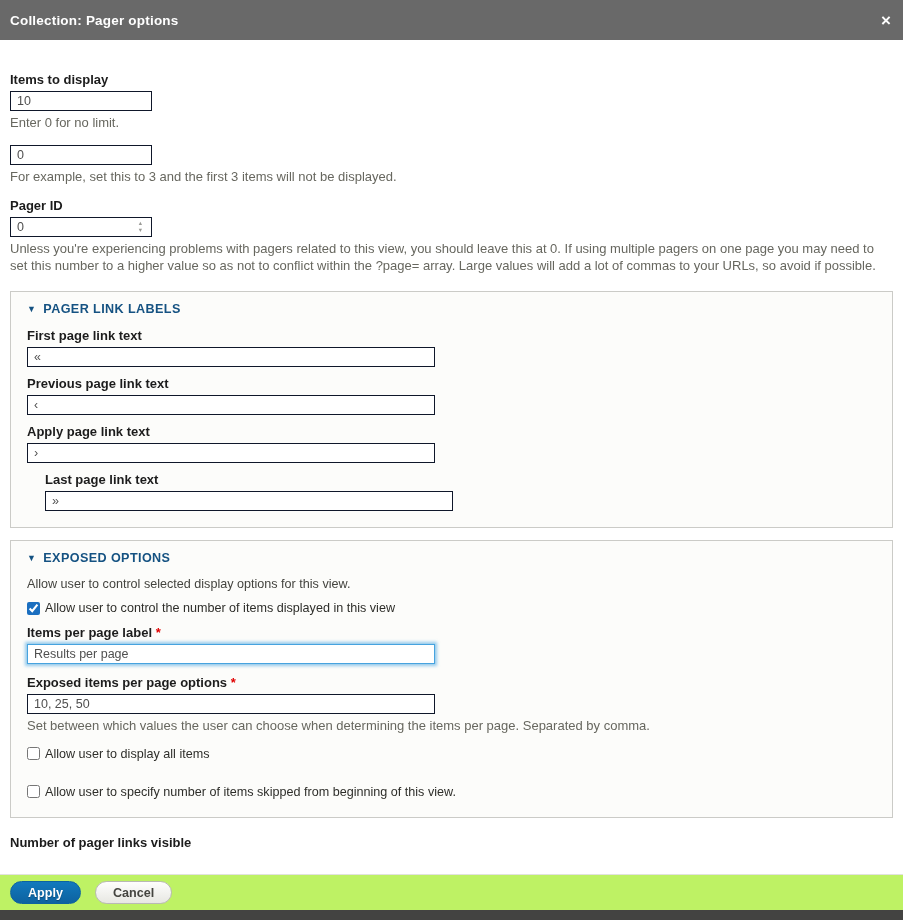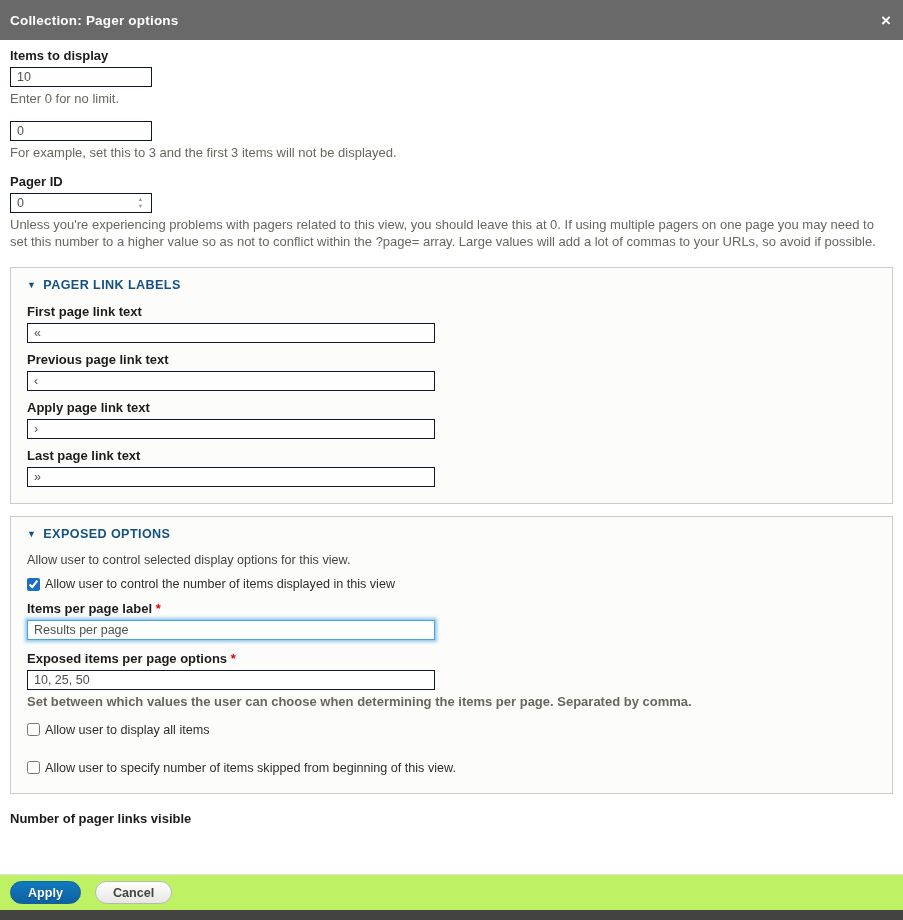--- a/index.html
+++ b/index.html
@@ -6,41 +6,41 @@
   html,body { background:#fff; }
   body { font-family:"Liberation Sans","DejaVu Sans",sans-serif; }
   .modal { position:relative; width:903px; height:920px; background:#fff; overflow:hidden; }
 
   
   .titlebar { height:40px; background:#696969; display:flex; align-items:center; padding:0 12px 0 10px; }
   .titlebar .title { color:#fff; font-weight:bold; font-size:13.5px; letter-spacing:.2px; }
   .titlebar .close { margin-left:auto; color:#fff; font-weight:bold; font-size:17px; line-height:1; cursor:pointer; }
 
   
-  .content { padding:8px 10px 0 10px; }
+  .content { padding:32px 10px 0 10px; }
   .field { margin-bottom:13px; }
   .label { font-weight:bold; font-size:13px; color:#1c1c1c; margin-bottom:4px; display:block; }
   .req { color:#e00000; font-weight:bold; }
   .desc { font-size:13px; color:#67675f; margin-top:4px; line-height:16.5px; }
   input.text { border:1px solid #0f172a; height:20px; font-family:"Liberation Sans","DejaVu Sans",sans-serif;
                font-size:12.5px; color:#4f4f4f; padding:0 6px; background:#fff; display:block; }
   .w-small { width:142px; }
   .w-wide  { width:408px; }
   .spinwrap { position:relative; width:142px; }
   .spinwrap input { width:100%; }
   .spinner { position:absolute; right:10px; top:3px; display:flex; flex-direction:column; align-items:center;
              color:#9a9a96; font-size:6.5px; line-height:6.5px; pointer-events:auto; }
 
   
   .fieldset { border:1px solid #cbcbc7; background:#fcfcfa; margin-top:17px; padding:10px 16px 14px 16px; }
   .legend { display:flex; align-items:center; gap:7px; color:#155282; font-weight:bold; font-size:12.6px;
             letter-spacing:.4px; margin-bottom:12px; cursor:pointer; }
   .legend .tri { font-size:9px; }
   .fs-field { margin-bottom:9px; }
-  .fs-field:last-child { margin-bottom:2px; }
+  .fs-field:last-child { margin-bottom:2px;margin-left:18px; }
   .fs-desc { font-size:12.6px; color:#44443f; margin-bottom:10px; }
   .checkrow { display:flex; align-items:center; gap:5px; margin-bottom:10px; font-size:12.6px; color:#2e2e2a; }
   .checkrow input { width:13px; height:13px; accent-color:#1b6fc0; }
   input.focused { border-color:#46a3df; outline:none;
                   box-shadow:0 0 3px 2px rgba(64,160,224,.55); }
 
   
   .footer { position:absolute; left:0; right:0; bottom:10px; height:36px; background:#bef264;
             border-top:1px solid #e2e2de; display:flex; align-items:center; padding:0 10px; gap:14px; }
   .btn { height:23px; border-radius:12px; font-family:"Liberation Sans","DejaVu Sans",sans-serif;
@@ -122,21 +122,21 @@
       </label>
 
       <div class="fs-field">
         <label class="label"><span>Items per page label</span> <span class="req">*</span></label>
         <input class="text w-wide focused" type="text" autofocus="" value="Results per page" style="">
       </div>
 
       <div class="fs-field" style="margin-top:11px;">
         <label class="label"><span>Exposed items per page options</span> <span class="req">*</span></label>
         <input class="text w-wide" type="text" value="10, 25, 50" style="">
-        <div class="desc" style="margin-bottom:12px;font-weight:bold;">Set between which values the user can choose when determining the items per page. Separated by comma.</div>
+        <div class="desc" style="margin-bottom:12px;">Set between which values the user can choose when determining the items per page. Separated by comma.</div>
       </div>
 
       <label class="checkrow" style="margin-bottom:24px;">
         <input type="checkbox" style="">
         <span>Allow user to display all items</span>
       </label>
 
       <label class="checkrow" style="margin-bottom:4px;">
         <input type="checkbox" style="">
         <span>Allow user to specify number of items skipped from beginning of this view.</span>

